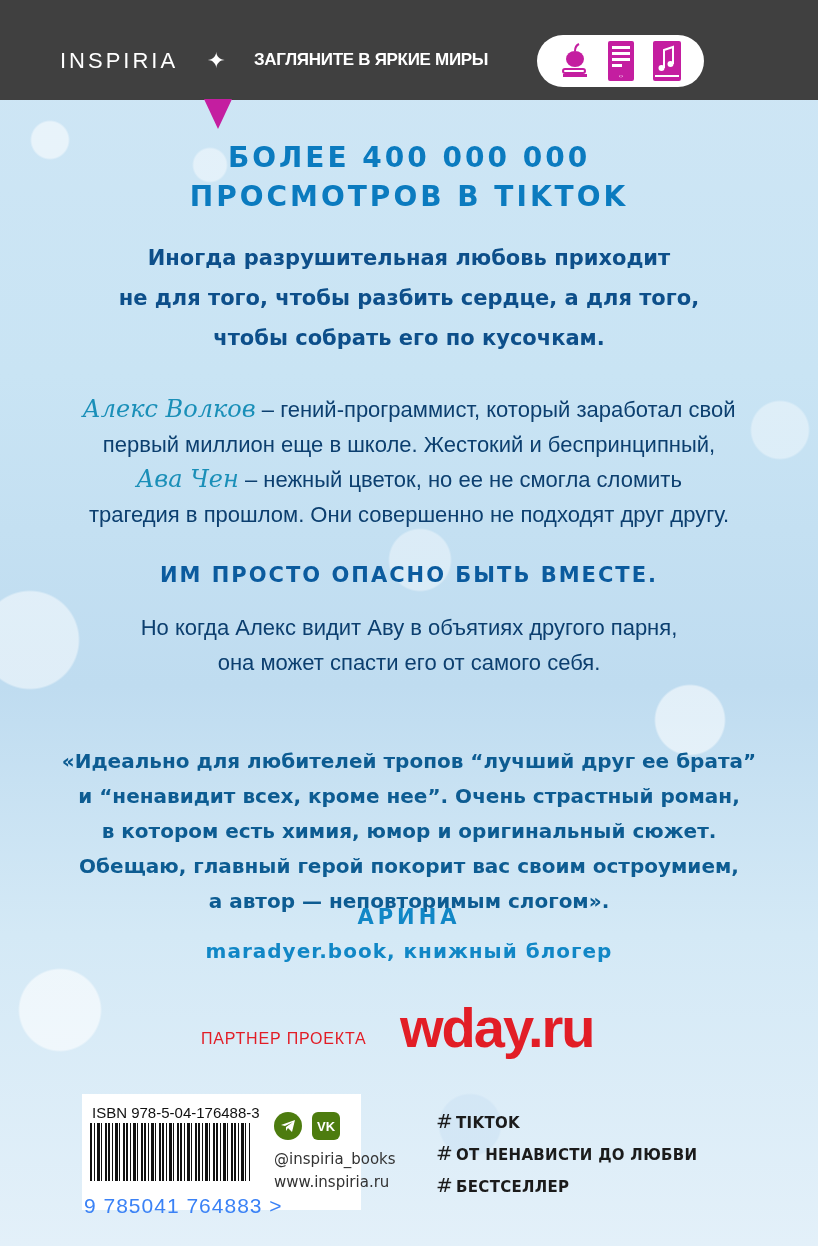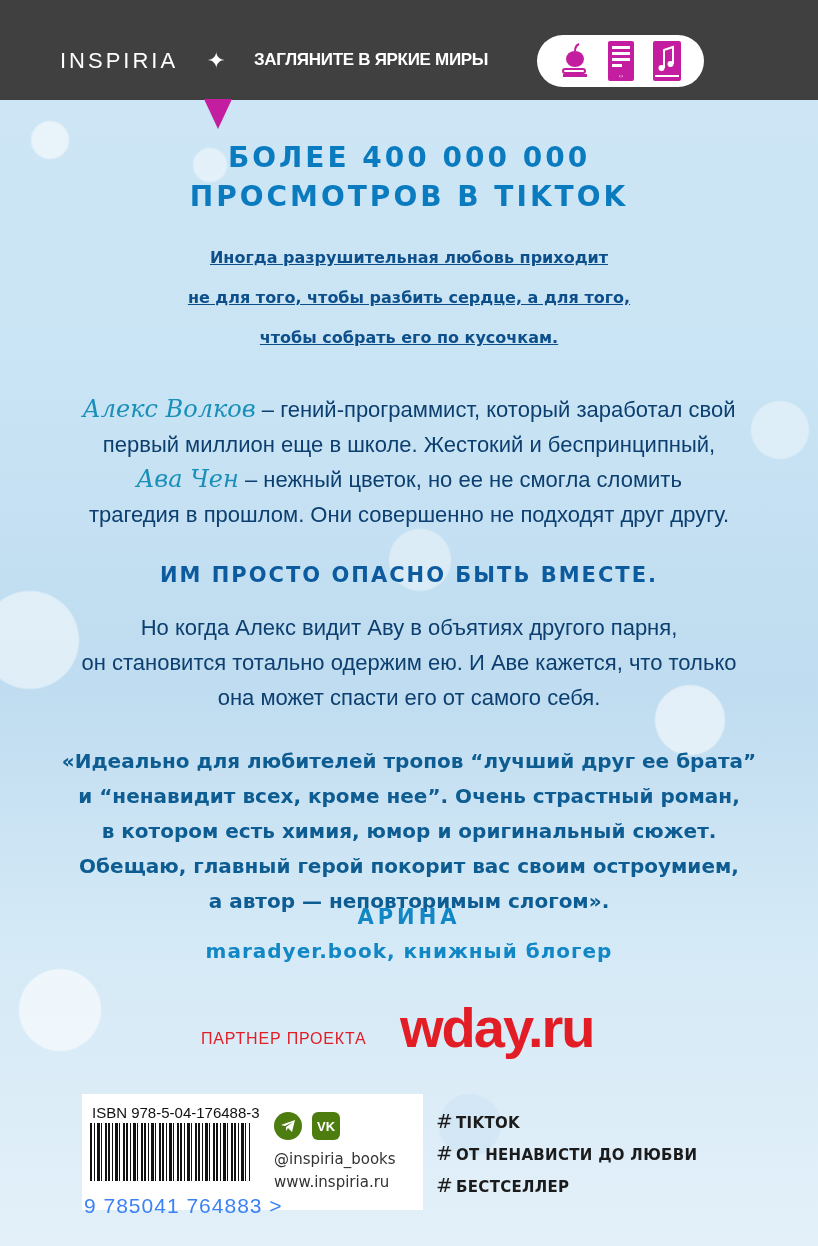--- a/index.html
+++ b/index.html
@@ -45,23 +45,22 @@
     display: flex; align-items: center; justify-content: space-around; padding: 0 14px;
     box-sizing: border-box;
   }
   .icon-pill svg { display: block; }
   .center { position: absolute; left: 0; width: 818px; text-align: center; }
   .headline {
     top: 138px; color: #0b7bbf; font-family: "DejaVu Sans", sans-serif;
     font-weight: 700; font-size: 28px; line-height: 39px; letter-spacing: 3px;
   }
   .intro {
-    top: 238px; color: #0d4f8a; font-weight: 700; font-size: 16px; line-height: 40px;
+    top: 238px; color: #0d4f8a; font-weight: 700; font-size: 21px; line-height: 40px;
     font-family: "DejaVu Sans", sans-serif;
-    text-decoration: underline;
   }
   .desc {
     top: 380px; color: #0c3f6f; font-family: "Liberation Sans", sans-serif;
     font-size: 22px; line-height: 35px; margin-top: 12px;
   }
   .script {
     font-family: "DejaVu Serif", serif; font-style: italic; color: #1a8fb8;
     font-size: 24px;
   }
   .danger {
@@ -83,21 +82,21 @@
   }
   .partner {
     position: absolute; left: 201px; top: 1030px; color: #e21d26;
     font-family: "Liberation Sans", sans-serif; font-weight: 400; font-size: 16px; letter-spacing: 0.8px;
   }
   .wday {
     position: absolute; left: 400px; top: 995px; color: #e21d26;
     font-family: "Liberation Sans", sans-serif; font-weight: 700; font-size: 56px; letter-spacing: -2px;
   }
   .isbn-box {
-    position: absolute; left: 82px; top: 1094px; width: 341px; height: 116px;
+    position: absolute; left: 82px; top: 1094px; width: 279px; height: 116px;
     background: #fff;
   }
   .isbn-text {
     position: absolute; left: 10px; top: 10px; font-family: "Liberation Sans", sans-serif;
     font-size: 15px; color: #111;
   }
   .barcode {
     position: absolute; left: 8px; top: 29px; width: 160px; height: 58px;
     background: repeating-linear-gradient(90deg,
       #111 0 2px, #fff 2px 4px, #111 4px 5px, #fff 5px 7px, #111 7px 10px, #fff 10px 11px,
@@ -170,21 +169,20 @@
   <div><span class="script">Алекс Волков</span><span> – гений-программист, который заработал свой</span></div>
   <div>первый миллион еще в школе. Жестокий и беспринципный,</div>
   <div><span class="script">Ава Чен</span><span> – нежный цветок, но ее не смогла сломить</span></div>
   <div>трагедия в прошлом.  Они совершенно не подходят друг другу.</div>
 </div>
 
 <div class="center danger">ИМ ПРОСТО ОПАСНО БЫТЬ ВМЕСТЕ.</div>
 
 <div class="center story">
   <div>Но когда Алекс видит Аву в объятиях другого парня,</div>
-  <div>он становится тотально одержим ею. И Аве кажется, что только</div>
   <div>она может спасти его от самого себя.</div>
 </div>
 
 <div class="center review">
   <div>«Идеально для любителей тропов “лучший друг ее брата”</div>
   <div>и “ненавидит всех, кроме нее”. Очень страстный роман,</div>
   <div>в котором есть химия, юмор и оригинальный сюжет.</div>
   <div>Обещаю, главный герой покорит вас своим остроумием,</div>
   <div>а автор — неповторимым слогом».</div>
 </div>

